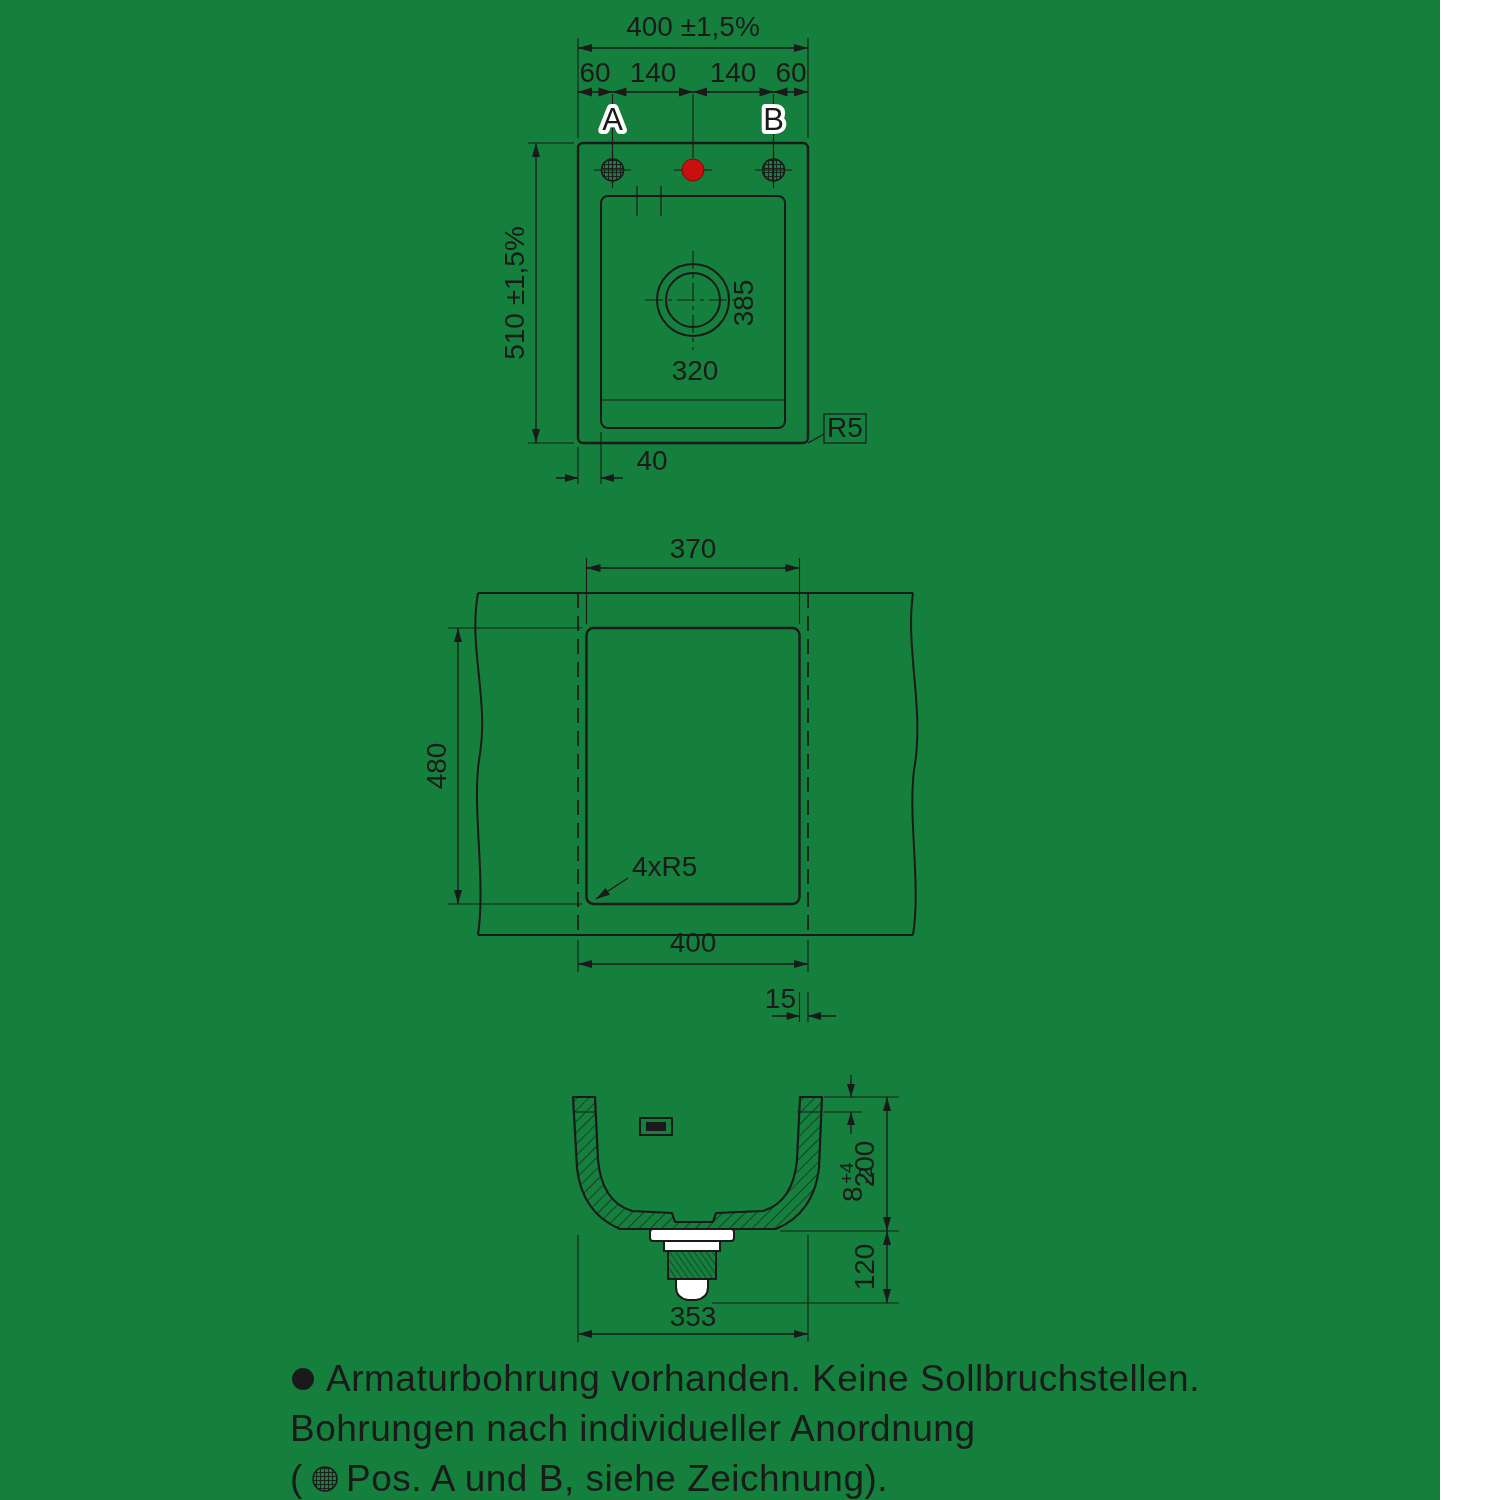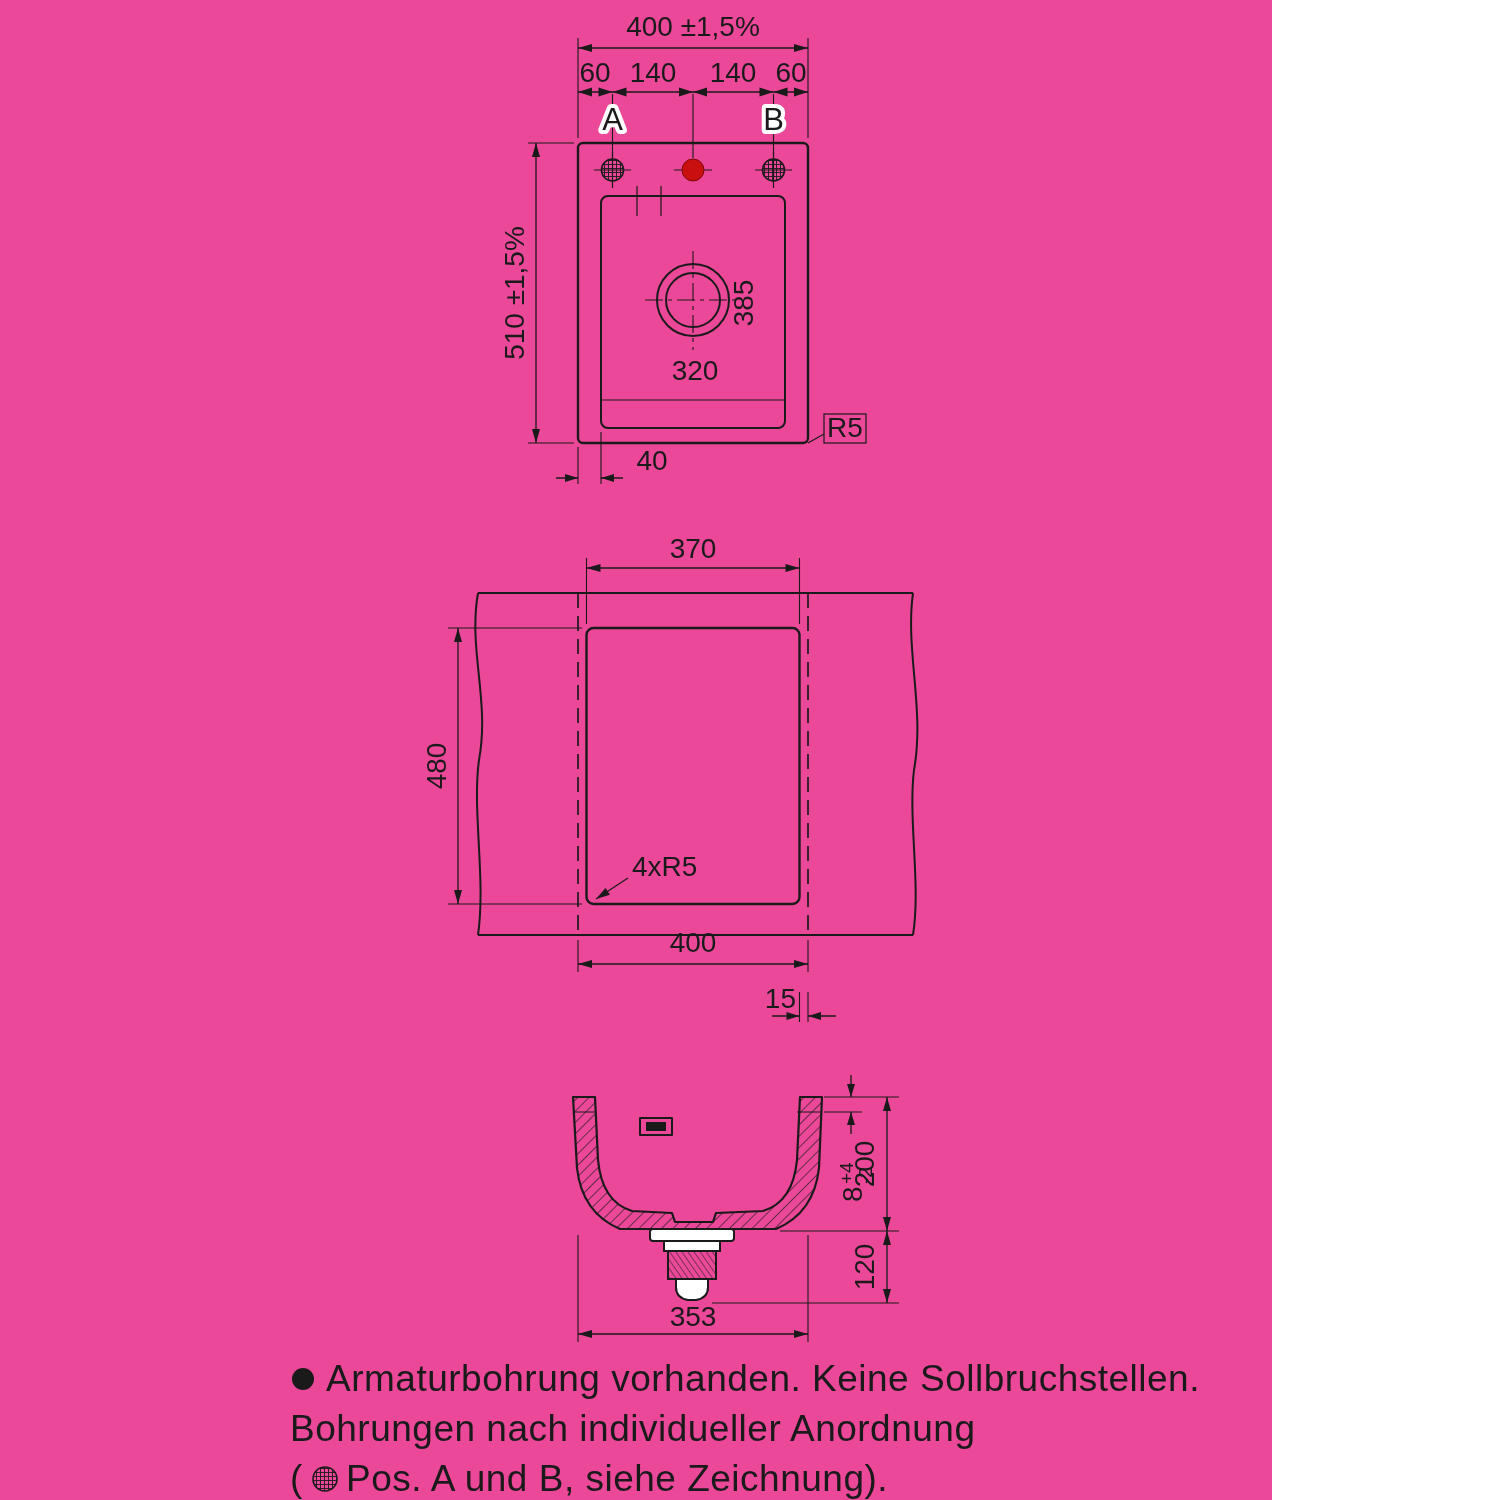--- a/index.html
+++ b/index.html
@@ -1,16 +1,16 @@
 <!DOCTYPE html>
 <html><head>
 <meta charset="utf-8">
 <style>
   html,body{margin:0;padding:0;background:#ffffff;}
-  .stage{width:1272px;height:1500px;background:#ec4899;position:relative;}
+  .stage{width:1440px;height:1500px;background:#15803d;position:relative;}
   svg{display:block;}
   .obj   {fill:none;stroke:#1a1a1a;stroke-width:2.4;stroke-linejoin:round;}
   .obj2  {fill:none;stroke:#1a1a1a;stroke-width:2;stroke-linejoin:round;}
   .thin  {fill:none;stroke:#1a1a1a;stroke-width:1.2;}
   .ext   {fill:none;stroke:#1a1a1a;stroke-width:1.1;}
   .dimline{fill:none;stroke:#1a1a1a;stroke-width:1.3;marker-start:url(#ar);marker-end:url(#ar);}
   .dimplain{fill:none;stroke:#1a1a1a;stroke-width:1.3;}
   .cl    {fill:none;stroke:#1a1a1a;stroke-width:1.1;stroke-dasharray:18 5 4 5;}
   .dash  {fill:none;stroke:#1a1a1a;stroke-width:1.7;stroke-dasharray:15 8;}
   .arr   {fill:#1a1a1a;stroke:none;}

